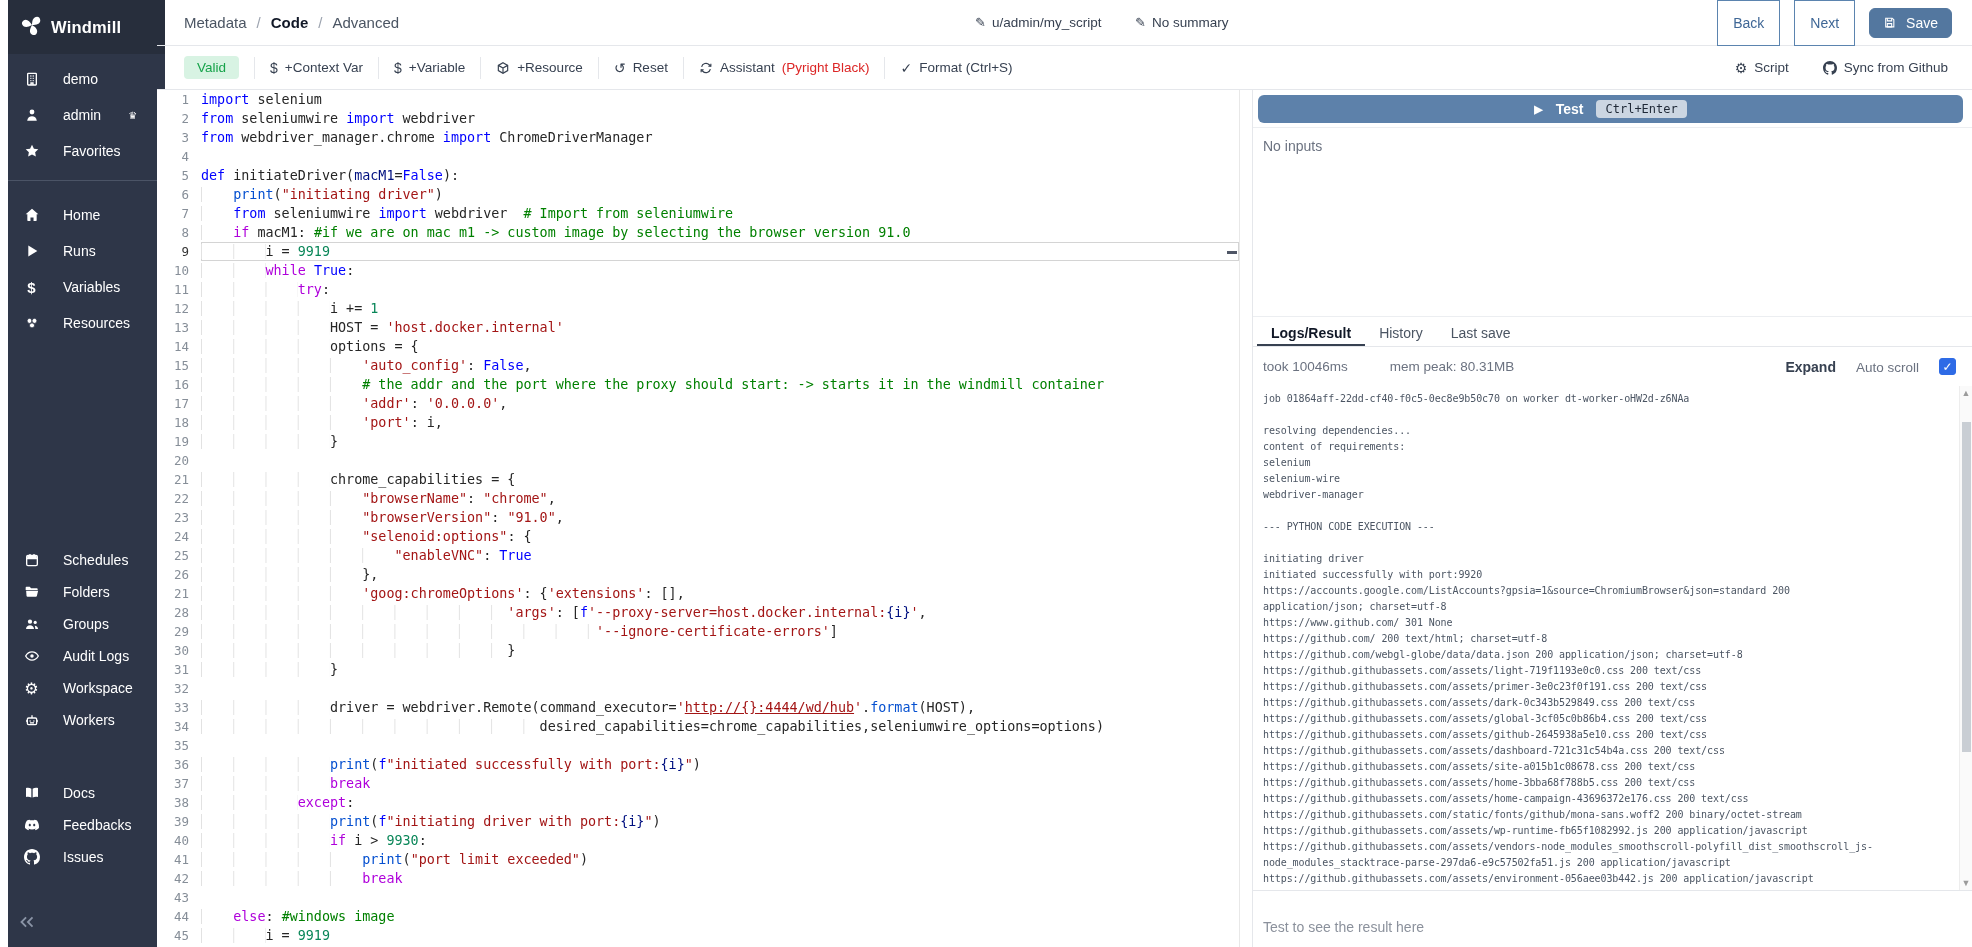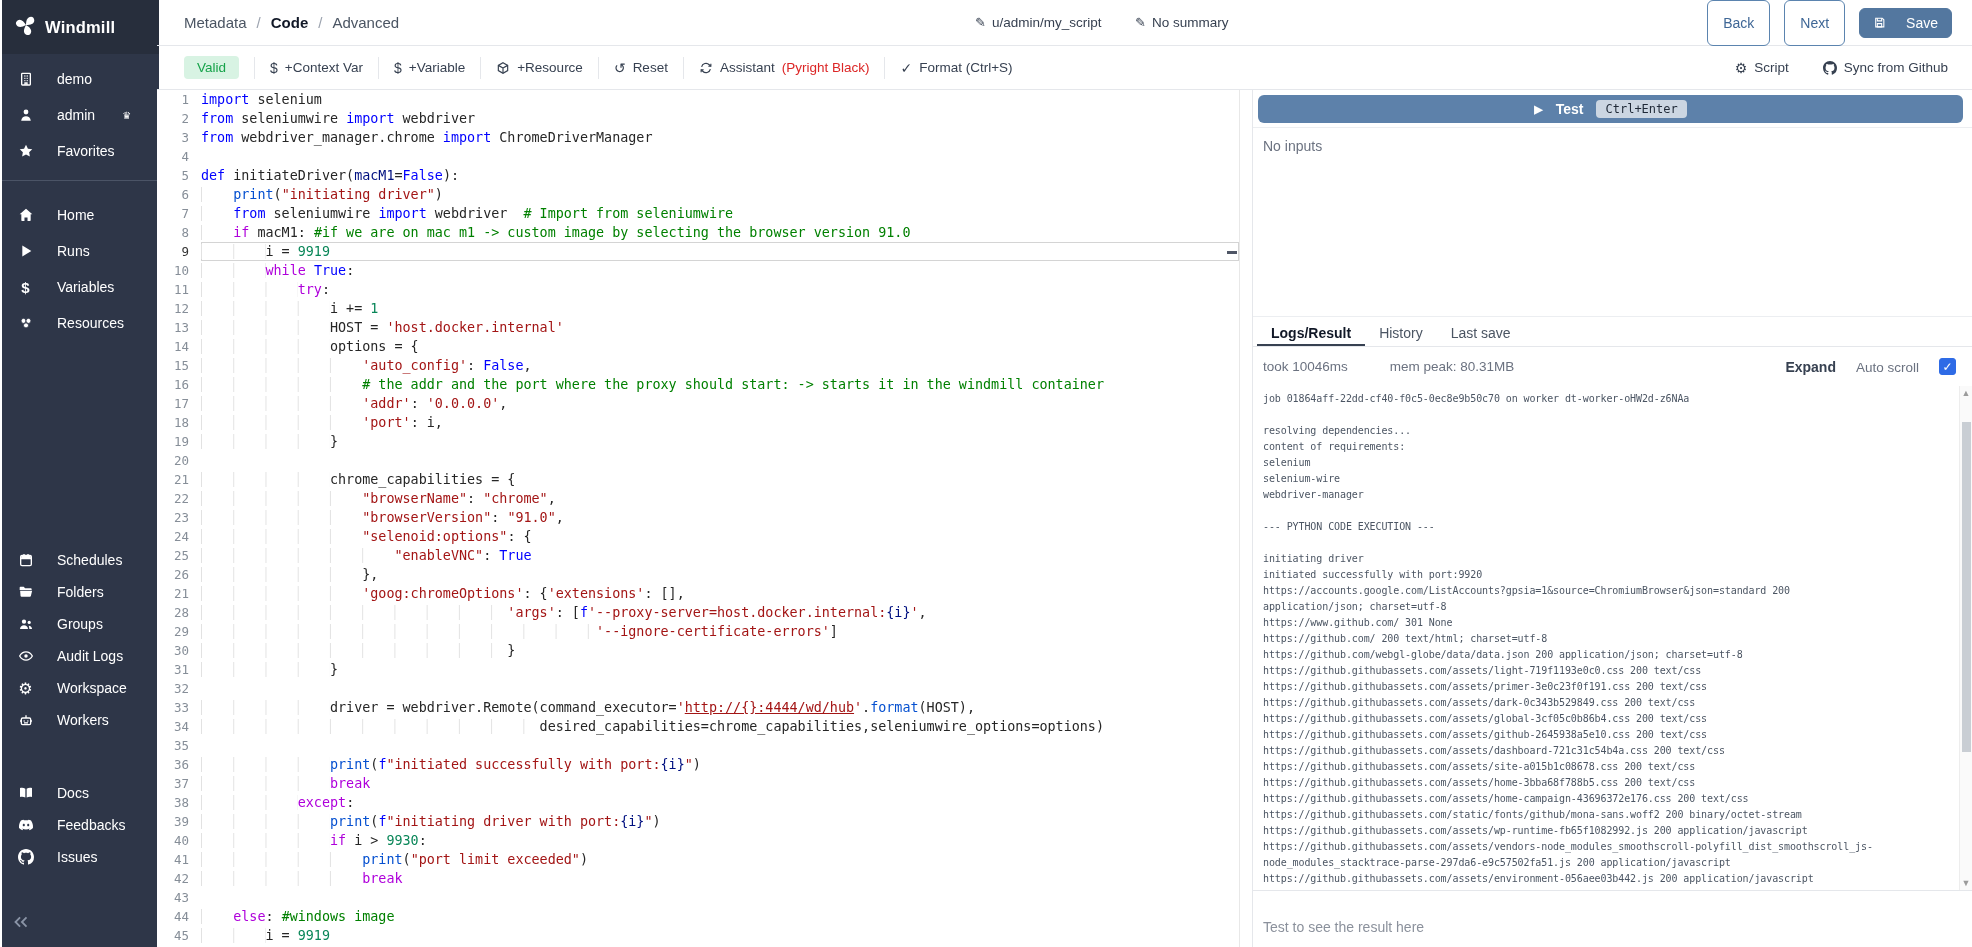--- a/index.html
+++ b/index.html
@@ -1,21 +1,21 @@
 <!DOCTYPE html>
 <html><head>
 <meta charset="utf-8">
 <style>
   * { margin:0; padding:0; box-sizing:border-box; }
   html,body { background:#fff; }
   body { font-family:"Liberation Sans", sans-serif; }
   .app { position:relative; width:1972px; height:947px; overflow:hidden; background:#fff; color:#374151; }
 
   
-  .sidebar { position:absolute; left:2px; top:0; width:157px; height:947px; background:#2e3648; display:flex; flex-direction:column; }
+  .sidebar { position:absolute; left:8px; top:0; width:157px; height:947px; background:#2e3648; display:flex; flex-direction:column; }
   .brand { height:54px; background:#272e3c; display:flex; align-items:center; padding-left:13px; gap:8px; flex:none; }
   .brand-name { color:#fff; font-weight:bold; font-size:16.5px; letter-spacing:.2px; }
   .sb-item { display:flex; align-items:center; gap:23px; padding-left:15px; height:36px; flex:none; color:#fff; font-size:14px; font-weight:500; cursor:pointer; }
   .sb-item.small { height:32px; }
   .sb-item .ic { width:17px; height:17px; display:flex; align-items:center; justify-content:center; color:#fff; flex:none; }
   .sb-item .ic svg { width:16px; height:16px; }
   .ic-txt { font-size:15px; font-weight:bold; color:#fff; }
   .sb-div { border-top:1px solid #4b5466; margin:11px 0 0 0; flex:none; }
   .crown { font-size:10px; margin-left:4px; }
   .sb-spacer1 { height:203px; flex:none; }
@@ -28,22 +28,22 @@
 
   .hdr { height:46px; border-bottom:1px solid #e5e7eb; display:flex; align-items:center; padding-left:27px; position:relative; flex:none; }
   .hdr-tabs { display:flex; align-items:center; gap:10px; font-size:15px; }
   .hdr-tab { color:#4b5563; cursor:pointer; }
   .hdr-tab.active { color:#111827; font-weight:700; }
   .hdr-sep { color:#9ca3af; }
   .hdr-path { position:absolute; left:818px; display:flex; align-items:center; gap:6px; font-size:13.5px; color:#374151; cursor:pointer; }
   .hdr-summary { position:absolute; left:978px; display:flex; align-items:center; gap:6px; font-size:13.5px; color:#374151; cursor:pointer; }
   .pencil { font-size:13px; color:#374151; }
   .hdr-btns { margin-left:auto; display:flex; align-items:center; gap:14px; padding-right:20px; }
-  .btn-outline { height:46px; padding:0 15px; border:1px solid #5b84af; border-radius:6px; background:#fff; color:#3f6796; font-size:14px; font-weight:500; display:flex; align-items:center; cursor:pointer; }
-  .btn-primary { height:30px; padding:0 13px; border:1px solid #53779f; border-radius:6px; background:#53779f; color:#fff; font-size:14px; font-weight:500; display:flex; align-items:center; gap:20px; cursor:pointer; }
+  .btn-outline { height:46px; padding:0 15px; border:1px solid #5b84af; border-radius:0; background:#fff; color:#3f6796; font-size:14px; font-weight:500; display:flex; align-items:center; cursor:pointer; }
+  .btn-primary { height:30px; padding:0 13px; border:1px solid #53779f; border-radius:6px; background:#53779f; color:#fff; font-size:14px; font-weight:500; display:flex; align-items:center; gap:10px; cursor:pointer; }
   .btn-primary svg { width:13px; height:13px; }
 
   .toolbar { height:44px; border-bottom:1px solid #e5e7eb; display:flex; align-items:center; padding-left:27px; flex:none; }
   .valid-badge { background:#d8f3e3; color:#16a34a; font-size:13.5px; font-weight:500; padding:4px 13px; border-radius:4px; }
   .tb-sep { width:1px; height:22px; background:#e5e7eb; margin:0 15px; }
   .tb-item { display:flex; align-items:center; gap:7px; font-size:13.5px; color:#374151; cursor:pointer; white-space:nowrap; }
   .tb-item .tbic { font-size:14px; color:#374151; display:flex; align-items:center; }
   .tb-item svg { width:14px; height:14px; }
   .warn-red { color:#dc2626; }
   .tb-right { margin-left:auto; display:flex; align-items:center; gap:34px; padding-right:24px; }

